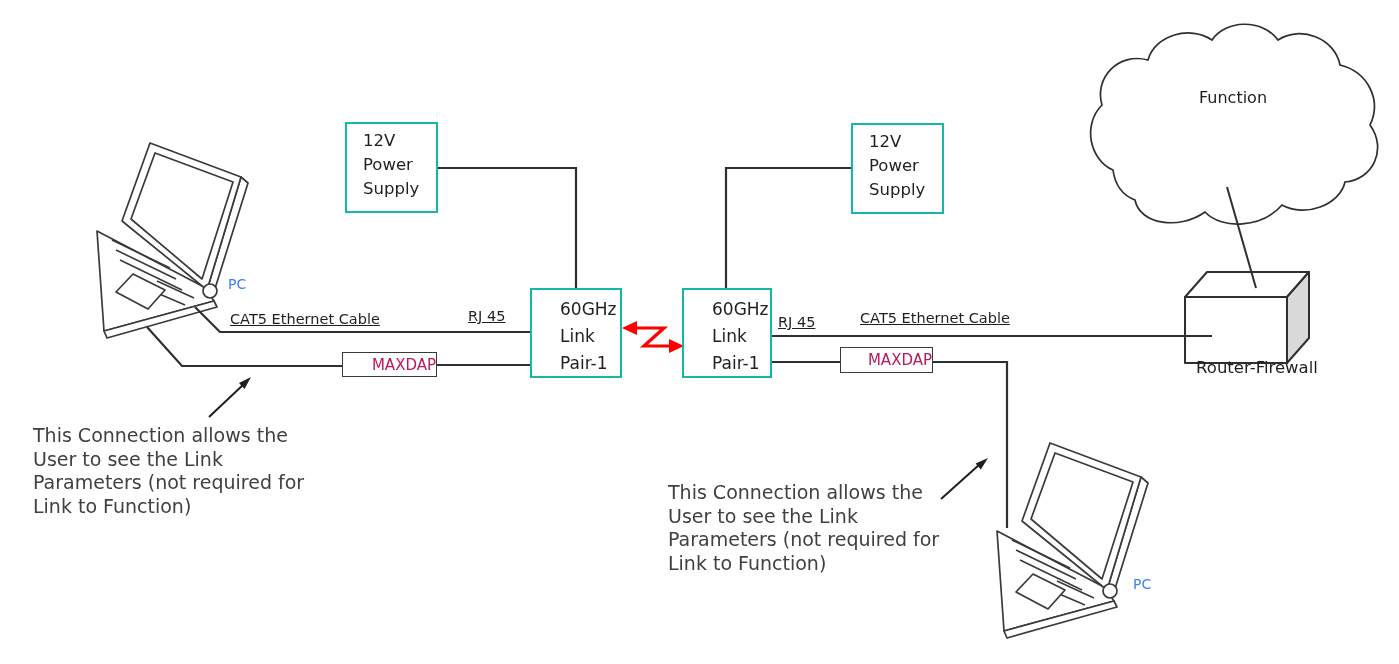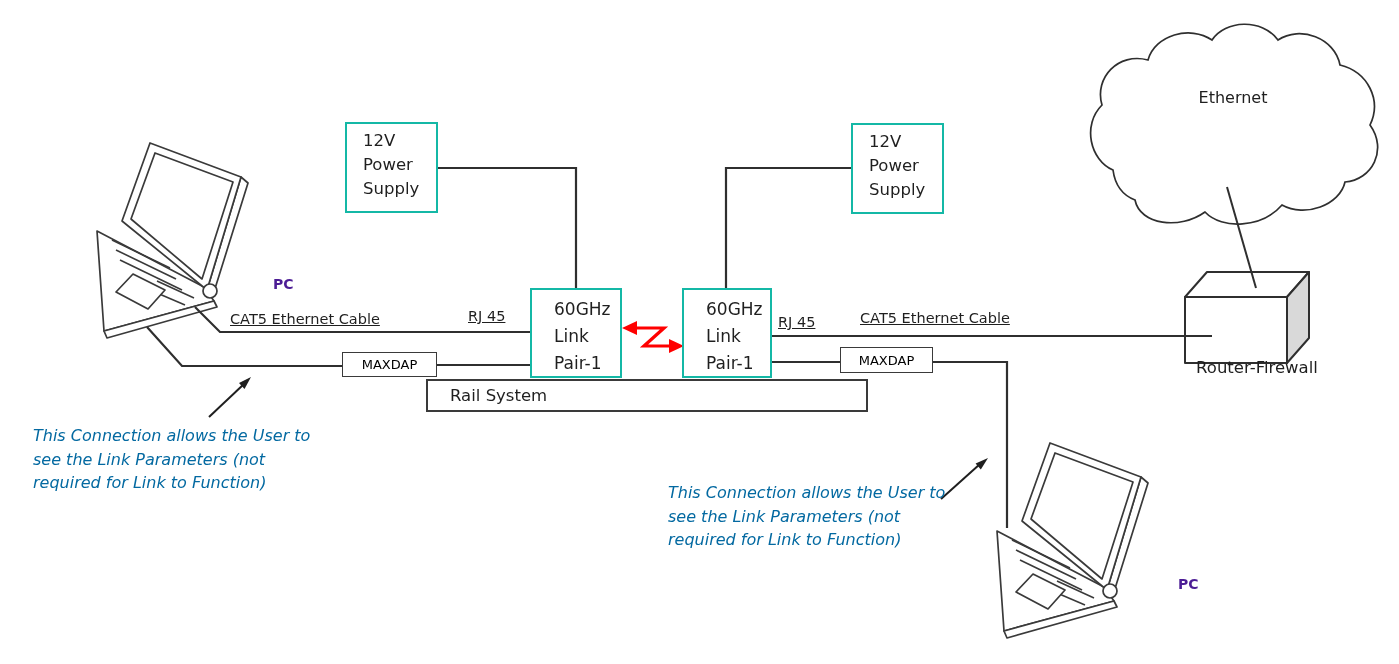--- a/index.html
+++ b/index.html
@@ -7,33 +7,33 @@
     position:relative;width:1399px;height:664px;background:#ffffff;
     font-family:"DejaVu Sans",sans-serif;color:#1f1f1f;overflow:hidden;
   }
   .stage svg{position:absolute;left:0;top:0;}
   .abs{position:absolute;box-sizing:border-box;}
   .node{
     background:#ffffff;border:2px solid #14b8a6;color:#1f1f1f;
     display:flex;flex-direction:column;justify-content:flex-start;
   }
   .node .ln{display:block;}
-  .bigbox{font-size:17px;line-height:27px;padding:6px 4px 0 22px;}
+  .bigbox{font-size:17px;line-height:27px;padding:6px 4px 0 28px;}
   .psbox{font-size:16.5px;line-height:24px;padding:5px 2px 0 16px;}
   .smallbox{
-    background:#ffffff;border:1.5px solid #3a3a3a;font-size:13px;
-    display:flex;align-items:center;justify-content:center;color:#000000;
+    background:#ffffff;border:1.5px solid #3a3a3a;font-size:15px;
+    display:flex;align-items:center;justify-content:flex-end;color:#be185d;
   }
   .railbox{
     background:#ffffff;border:2px solid #3a3a3a;font-size:16.5px;
     display:flex;align-items:center;padding-left:22px;color:#1f1f1f;
   }
   .lbl{font-size:14.5px;white-space:nowrap;color:#1f1f1f;text-decoration:underline;}
-  .pc{font-size:14px;font-weight:bold;color:#4c1d95;white-space:nowrap;margin-left:45px;}
-  .note{font-size:16px;line-height:23.5px;color:#0369a1;width:290px;font-style:italic;}
+  .pc{font-size:14px;font-weight:normal;color:#3b82f6;white-space:nowrap;}
+  .note{font-size:19px;line-height:23.5px;color:#404040;width:290px;}
   .ctr{text-align:center;}
 </style>
 </head>
 <body>
 
 <div class="stage">
 
   <svg width="1399" height="664" viewBox="0 0 1399 664">
     <defs>
       <g id="laptop" stroke="#3a3a3a" stroke-width="1.7" fill="#ffffff" stroke-linejoin="round">
@@ -133,30 +133,27 @@
   </div>
 
   <div class="abs smallbox" style="left:342px;top:352px;width:95px;height:25px;">
     <span>MAXDAP</span>
   </div>
 
   <div class="abs smallbox" style="left:840px;top:347px;width:93px;height:26px;">
     <span>MAXDAP</span>
   </div>
 
-  <div class="abs railbox" style="left:426px;top:379px;width:442px;height:33px;">
-    <span>Rail System</span>
-  </div>
 
   <div class="abs lbl" style="left:230px;top:311px;">CAT5 Ethernet Cable</div>
   <div class="abs lbl" style="left:468px;top:308px;">RJ 45</div>
   <div class="abs lbl" style="left:860px;top:310px;">CAT5 Ethernet Cable</div>
   <div class="abs lbl" style="left:778px;top:314px;">RJ 45</div>
 
-  <div class="abs ctr" style="left:1193px;top:88px;width:80px;font-size:16px;">Ethernet</div>
+  <div class="abs ctr" style="left:1193px;top:88px;width:80px;font-size:16px;">Function</div>
   <div class="abs ctr" style="left:1182px;top:358px;width:150px;font-size:16.5px;">Router-Firewall</div>
 
   <div class="abs pc" style="left:228px;top:276px;">PC</div>
   <div class="abs pc" style="left:1133px;top:576px;">PC</div>
 
   <div class="abs note" style="left:33px;top:424px;">
     <span class="ln">This Connection allows the</span>
     <span class="ln">User to see the Link</span>
     <span class="ln">Parameters (not required for</span>
     <span class="ln">Link to Function)</span>

